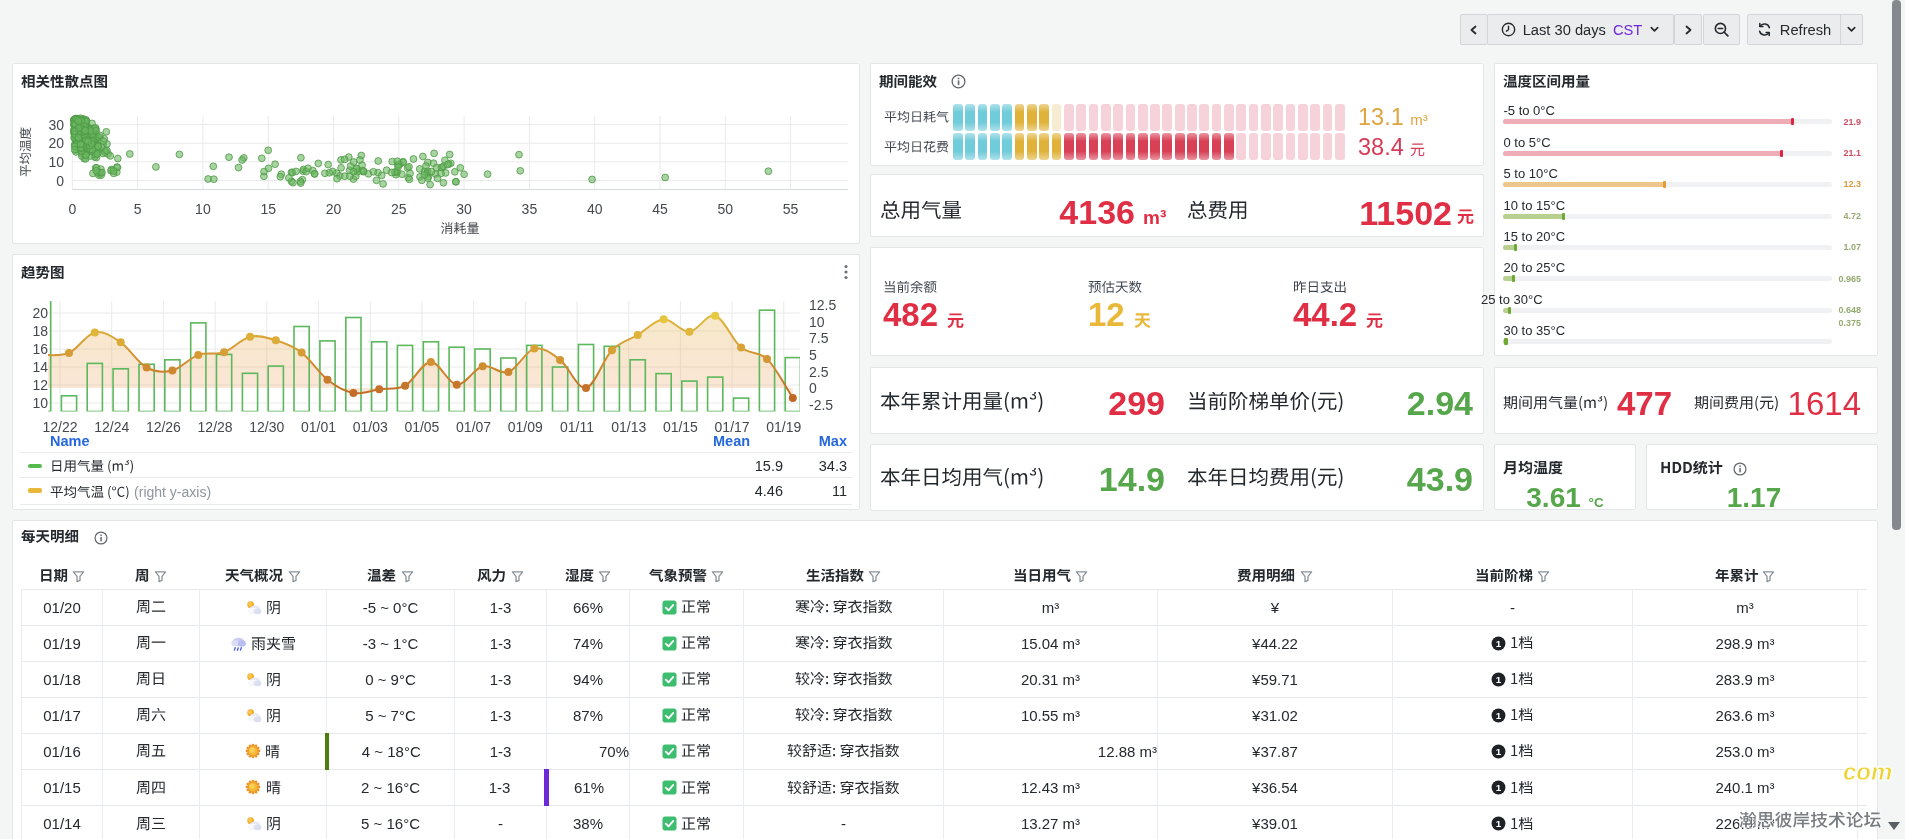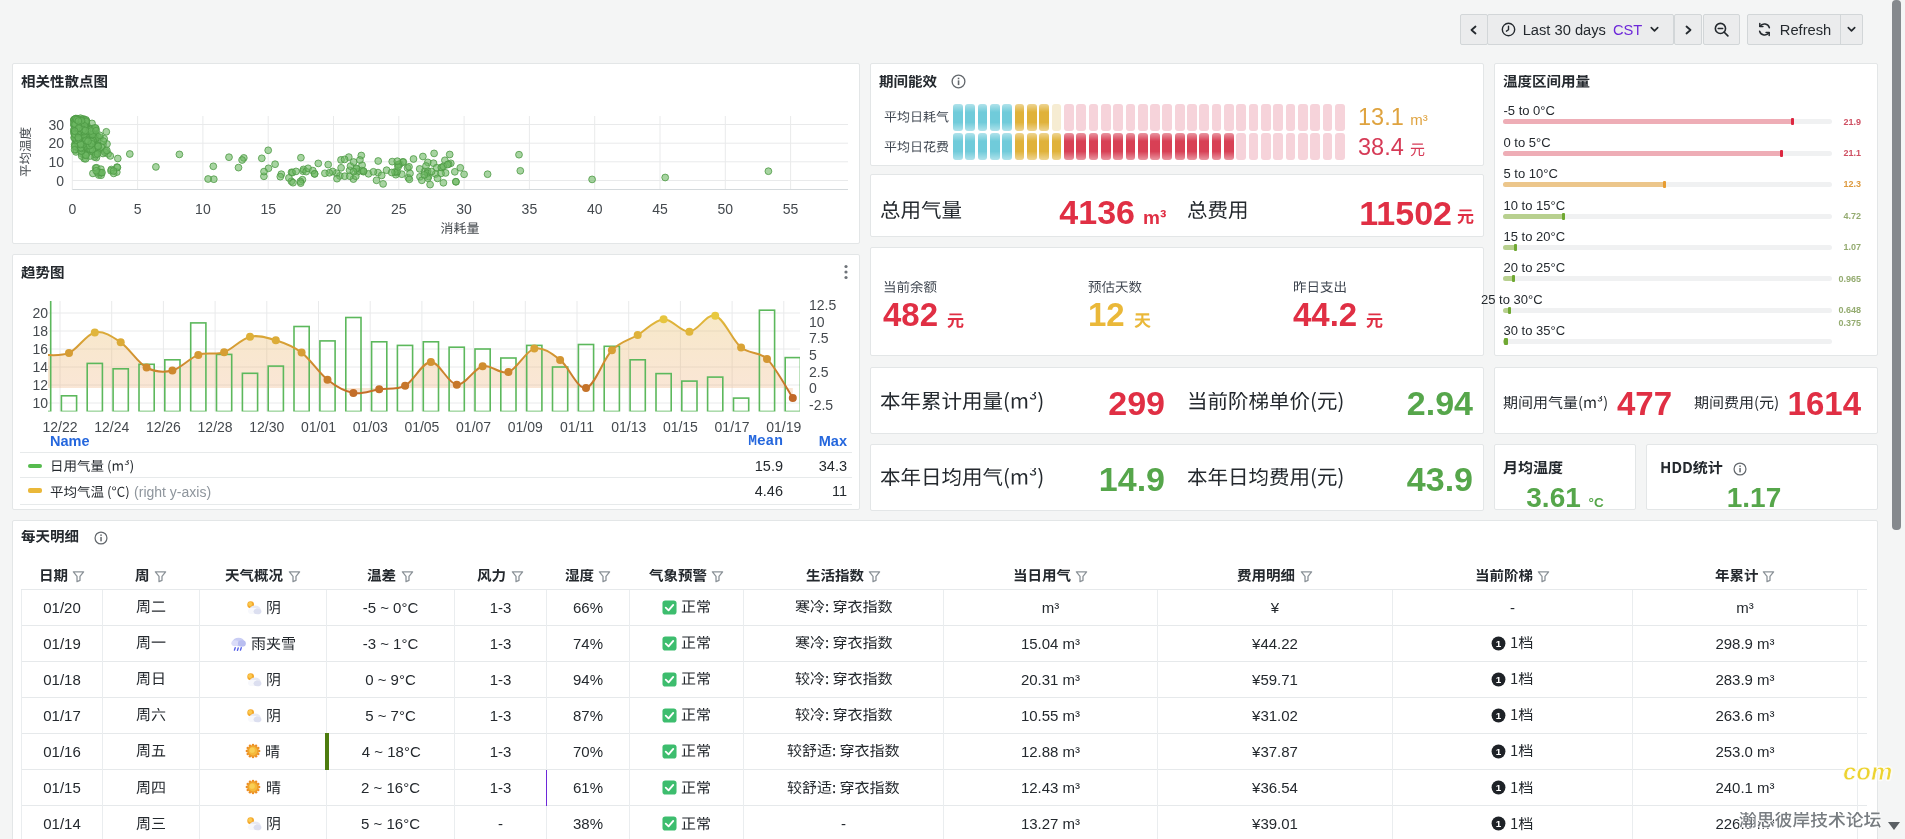--- a/index.html
+++ b/index.html
@@ -706,21 +706,21 @@
         <circle cx="625.7" cy="81.0" r="4" fill="rgb(223,178,58)"></circle>
         <circle cx="651.6" cy="65.2" r="4" fill="rgb(230,197,63)"></circle>
         <circle cx="677.4" cy="77.7" r="4" fill="rgb(224,182,59)"></circle>
         <circle cx="703.2" cy="61.8" r="4" fill="rgb(232,201,64)"></circle>
         <circle cx="729.1" cy="93.6" r="4" fill="rgb(217,163,54)"></circle>
         <circle cx="755.0" cy="104.9" r="4" fill="rgb(211,150,50)"></circle>
         <circle cx="780.8" cy="143.9" r="4" fill="rgb(193,103,38)"></circle>
       </g>
     </svg>
     <div class="abs" style="left:50.0px;top:433.9px;font-size:14.5px;color:#2567dd;font-weight:bold;">Name</div>
-    <div class="abs" style="left:713.0px;top:433.9px;font-size:14.5px;color:#2567dd;font-weight:bold;width:70px;text-align:right;font-family:Liberation Mono, monospace;">Mean</div>
+    <div class="abs" style="left:713.0px;top:433.9px;font-size:14.5px;color:#2567dd;font-weight:bold;width:70px;text-align:left;">Mean</div>
     <div class="abs" style="left:787.0px;top:433.9px;font-size:14.5px;color:#2567dd;font-weight:bold;width:60px;text-align:right;">Max</div>
     <div class="abs" style="left:20px;top:452px;width:832px;border-top:1px solid #e7eaeb"></div>
     <div class="abs" style="left:20px;top:477.2px;width:832px;border-top:1px solid #e7eaeb"></div>
     <div class="abs" style="left:20px;top:503.5px;width:832px;border-top:1px solid #e7eaeb"></div>
     <div class="abs" style="left:28.4px;top:463.8px;width:13.6px;height:4.6px;border-radius:2px;background:#56bb4e"></div>
     <div class="z0" style="left:50.4px;top:460.1px"><svg width="84.2" height="13.5" viewBox="0 -10.80 84.2 13.5" style="vertical-align:-2.7px">
         <path d="M3.4 -4.8H10.2V-1H3.4ZM3.4 -5.8V-9.4H10.2V-5.8ZM2.4 -10.4V0.9H3.4V0.1H10.2V0.9H11.2V-10.4ZM15.6 -10.4V-5.5C15.6 -3.6 15.4 -1.2 13.9 0.5C14.2 0.6 14.6 0.9 14.7 1.1C15.8 0 16.2 -1.6 16.4 -3.1H19.8V1H20.8V-3.1H24.5V-0.3C24.5 -0.1 24.4 0 24.1 0C23.9 0.1 22.9 0.1 22 0C22.1 0.3 22.3 0.7 22.3 1C23.6 1 24.4 1 24.9 0.8C25.3 0.7 25.5 0.4 25.5 -0.3V-10.4ZM16.6 -9.4H19.8V-7.2H16.6ZM24.5 -9.4V-7.2H20.8V-9.4ZM16.6 -6.3H19.8V-4H16.5C16.6 -4.5 16.6 -5 16.6 -5.5ZM24.5 -6.3V-4H20.8V-6.3ZM30.4 -8V-7.1H38.5V-8ZM30.5 -11.4C29.8 -9.4 28.7 -7.5 27.4 -6.3C27.6 -6.2 28.1 -5.9 28.3 -5.7C29.1 -6.6 29.9 -7.7 30.5 -9H39.5V-9.8H31C31.2 -10.3 31.3 -10.7 31.5 -11.1ZM29.1 -6V-5.2H36.4C36.6 -1.7 37.1 1.1 38.9 1.1C39.7 1.1 39.9 0.4 40 -1.2C39.8 -1.3 39.5 -1.5 39.3 -1.8C39.3 -0.6 39.2 0.1 38.9 0.1C37.9 0.1 37.5 -3 37.4 -6ZM43.9 -9H50.6V-8.2H43.9ZM43.9 -10.3H50.6V-9.6H43.9ZM42.9 -10.9V-7.6H51.6V-10.9ZM41.2 -7V-6.3H53.3V-7ZM43.6 -3.7H46.7V-2.9H43.6ZM47.7 -3.7H51V-2.9H47.7ZM43.6 -5H46.7V-4.3H43.6ZM47.7 -5H51V-4.3H47.7ZM41.1 -0V0.7H53.4V-0H47.7V-0.8H52.3V-1.5H47.7V-2.3H52V-5.7H42.6V-2.3H46.7V-1.5H42.3V-0.8H46.7V-0ZM60.3 2.6 61 2.3C59.8 0.4 59.3 -1.9 59.3 -4.2C59.3 -6.5 59.8 -8.8 61 -10.7L60.3 -11C59 -9 58.3 -6.8 58.3 -4.2C58.3 -1.5 59 0.6 60.3 2.6ZM62.8 0H64.1V-5.3C64.7 -6.1 65.4 -6.4 65.9 -6.4C66.8 -6.4 67.3 -5.9 67.3 -4.5V0H68.5V-5.3C69.2 -6.1 69.8 -6.4 70.3 -6.4C71.3 -6.4 71.7 -5.9 71.7 -4.5V0H72.9V-4.6C72.9 -6.5 72.2 -7.5 70.7 -7.5C69.8 -7.5 69.1 -6.9 68.3 -6.1C68 -7 67.4 -7.5 66.3 -7.5C65.4 -7.5 64.6 -7 64 -6.3H64L63.8 -7.3H62.8ZM76.8 -5.8C77.9 -5.8 78.9 -6.5 78.9 -7.5C78.9 -8.3 78.3 -8.8 77.6 -9C78.2 -9.3 78.7 -9.7 78.7 -10.4C78.7 -11.4 77.8 -12 76.8 -12C76 -12 75.4 -11.6 74.9 -11.1L75.5 -10.5C75.8 -11 76.2 -11.3 76.6 -11.3C77.3 -11.3 77.7 -10.9 77.7 -10.3C77.7 -9.7 77.1 -9.3 76.1 -9.3V-8.6C77.3 -8.6 77.9 -8.3 77.9 -7.6C77.9 -6.9 77.4 -6.5 76.8 -6.5C76.1 -6.5 75.6 -6.9 75.3 -7.4L74.6 -6.9C75.1 -6.3 75.9 -5.8 76.8 -5.8ZM81 2.6C82.2 0.6 83 -1.5 83 -4.2C83 -6.8 82.2 -9 81 -11L80.2 -10.7C81.4 -8.8 81.9 -6.5 81.9 -4.2C81.9 -1.9 81.4 0.4 80.2 2.3Z" fill="#24292e"></path>
       </svg></div>
     <div class="abs" style="left:713.0px;top:459.1px;font-size:14.5px;color:#24292e;width:70px;text-align:right;">15.9</div>
     <div class="abs" style="left:787.0px;top:459.1px;font-size:14.5px;color:#24292e;width:60px;text-align:right;">34.3</div>
@@ -908,21 +908,21 @@
     <div class="abs" style="left:1504.4px;top:338.2px;width:3.2px;height:7px;border-radius:1px;background:#6fa832"></div>
     <div class="abs" style="left:1797.0px;top:319px;font-size:9px;color:#94ab70;font-weight:bold;width:64px;text-align:right;">0.375</div>
     <div class="panel" style="left:1494px;top:367px;width:384px;height:67px"></div>
     <div class="z0" style="left:1503.0px;top:395.7px"><svg width="105.2" height="15.0" viewBox="0 -12.00 105.2 15.0" style="vertical-align:-3.0px">
         <path d="M2.7 -2.1C2.2 -1.1 1.4 -0.1 0.6 0.5C0.9 0.7 1.3 1 1.5 1.2C2.3 0.4 3.2 -0.7 3.7 -1.8ZM4.8 -1.7C5.4 -1 6.1 0 6.4 0.6L7.3 0.1C7 -0.5 6.3 -1.5 5.7 -2.1ZM12.8 -10.8V-8.4H9.8V-10.8ZM8.7 -11.8V-6.4C8.7 -4.2 8.6 -1.4 7.3 0.6C7.6 0.7 8 1.1 8.2 1.3C9.1 -0.2 9.5 -2.1 9.7 -3.9H12.8V-0.3C12.8 -0 12.7 0 12.5 0.1C12.3 0.1 11.5 0.1 10.7 0C10.9 0.3 11.1 0.8 11.1 1.1C12.2 1.1 12.9 1.1 13.3 0.9C13.8 0.8 13.9 0.4 13.9 -0.2V-11.8ZM12.8 -7.4V-4.9H9.7C9.8 -5.4 9.8 -5.9 9.8 -6.4V-7.4ZM5.8 -12.4V-10.6H3.1V-12.4H2.1V-10.6H0.8V-9.6H2.1V-3.5H0.6V-2.5H8V-3.5H6.9V-9.6H8V-10.6H6.9V-12.4ZM3.1 -9.6H5.8V-8.3H3.1ZM3.1 -7.4H5.8V-5.9H3.1ZM3.1 -5H5.8V-3.5H3.1ZM16.4 -9.2V1.2H17.5V-9.2ZM16.6 -11.9C17.3 -11.2 18.1 -10.3 18.4 -9.7L19.3 -10.3C19 -10.9 18.2 -11.8 17.5 -12.4ZM20.7 -4.4H24.3V-2.4H20.7ZM20.7 -7.4H24.3V-5.4H20.7ZM19.7 -8.3V-1.5H25.4V-8.3ZM20.3 -11.8V-10.7H27.5V-0.2C27.5 0 27.5 0.1 27.3 0.1C27.1 0.1 26.5 0.1 25.8 0.1C26 0.4 26.1 0.9 26.2 1.1C27.1 1.1 27.8 1.1 28.2 0.9C28.6 0.8 28.7 0.5 28.7 -0.2V-11.8ZM32.3 -11.5V-6.1C32.3 -4 32.1 -1.3 30.5 0.5C30.7 0.7 31.2 1.1 31.4 1.3C32.5 0 33 -1.7 33.2 -3.4H37V1.1H38.1V-3.4H42.2V-0.3C42.2 -0.1 42.1 0 41.8 0C41.5 0.1 40.5 0.1 39.4 0C39.6 0.3 39.8 0.8 39.8 1.1C41.2 1.1 42.1 1.1 42.6 0.9C43.1 0.8 43.3 0.4 43.3 -0.3V-11.5ZM33.4 -10.5H37V-8.1H33.4ZM42.2 -10.5V-8.1H38.1V-10.5ZM33.4 -7H37V-4.5H33.3C33.4 -5 33.4 -5.6 33.4 -6.1ZM42.2 -7V-4.5H38.1V-7ZM48.8 -8.8V-7.9H57.8V-8.8ZM48.9 -12.6C48.1 -10.5 46.9 -8.4 45.4 -7C45.7 -6.9 46.2 -6.6 46.4 -6.4C47.3 -7.3 48.2 -8.5 48.9 -9.9H58.9V-10.9H49.4C49.6 -11.4 49.8 -11.9 50 -12.4ZM47.3 -6.7V-5.7H55.5C55.6 -1.8 56.2 1.2 58.2 1.2C59.1 1.2 59.3 0.5 59.4 -1.3C59.2 -1.5 58.9 -1.7 58.6 -2C58.6 -0.7 58.5 0.1 58.3 0.1C57.1 0.1 56.7 -3.3 56.6 -6.7ZM63.8 -10H71.2V-9.2H63.8ZM63.8 -11.4H71.2V-10.6H63.8ZM62.7 -12.1V-8.5H72.3V-12.1ZM60.8 -7.8V-7H74.2V-7.8ZM63.5 -4.1H66.9V-3.2H63.5ZM68 -4.1H71.7V-3.2H68ZM63.5 -5.6H66.9V-4.8H63.5ZM68 -5.6H71.7V-4.8H68ZM60.7 -0V0.8H74.3V-0H68V-0.9H73.1V-1.7H68V-2.5H72.8V-6.3H62.4V-2.5H66.9V-1.7H62V-0.9H66.9V-0ZM78.6 2.9 79.4 2.6C78.1 0.4 77.5 -2.1 77.5 -4.7C77.5 -7.2 78.1 -9.7 79.4 -11.9L78.6 -12.3C77.2 -10 76.4 -7.6 76.4 -4.7C76.4 -1.7 77.2 0.7 78.6 2.9ZM81.4 0H82.8V-5.9C83.6 -6.8 84.3 -7.2 84.9 -7.2C85.9 -7.2 86.4 -6.5 86.4 -5V0H87.8V-5.9C88.5 -6.8 89.2 -7.2 89.8 -7.2C90.8 -7.2 91.3 -6.5 91.3 -5V0H92.7V-5.2C92.7 -7.2 91.9 -8.4 90.2 -8.4C89.2 -8.4 88.4 -7.7 87.5 -6.8C87.2 -7.8 86.5 -8.4 85.3 -8.4C84.3 -8.4 83.5 -7.7 82.7 -7H82.7L82.6 -8.1H81.4ZM97 -6.4C98.2 -6.4 99.3 -7.2 99.3 -8.4C99.3 -9.2 98.6 -9.8 97.9 -10C98.6 -10.3 99 -10.8 99 -11.6C99 -12.7 98.1 -13.4 96.9 -13.4C96 -13.4 95.4 -12.9 94.8 -12.3L95.5 -11.7C95.8 -12.2 96.3 -12.5 96.8 -12.5C97.5 -12.5 98 -12.1 98 -11.5C98 -10.8 97.3 -10.3 96.2 -10.3V-9.6C97.5 -9.6 98.2 -9.2 98.2 -8.4C98.2 -7.7 97.6 -7.3 96.9 -7.3C96.2 -7.3 95.7 -7.6 95.3 -8.2L94.6 -7.7C95.1 -7 95.9 -6.4 97 -6.4ZM101.6 2.9C103 0.7 103.8 -1.7 103.8 -4.7C103.8 -7.6 103 -10 101.6 -12.3L100.8 -11.9C102 -9.7 102.7 -7.2 102.7 -4.7C102.7 -2.1 102 0.4 100.8 2.6Z" fill="#24292e"></path>
       </svg></div>
     <div class="abs" style="left:1592.0px;top:386.9px;font-size:33px;color:#e02f44;font-weight:bold;width:80px;text-align:right;">477</div>
     <div class="z0" style="left:1693.7px;top:395.7px"><svg width="85.1" height="15.0" viewBox="0 -12.00 85.1 15.0" style="vertical-align:-3.0px">
         <path d="M2.7 -2.1C2.2 -1.1 1.4 -0.1 0.6 0.5C0.9 0.7 1.3 1 1.5 1.2C2.3 0.4 3.2 -0.7 3.7 -1.8ZM4.8 -1.7C5.4 -1 6.1 0 6.4 0.6L7.3 0.1C7 -0.5 6.3 -1.5 5.7 -2.1ZM12.8 -10.8V-8.4H9.8V-10.8ZM8.7 -11.8V-6.4C8.7 -4.2 8.6 -1.4 7.3 0.6C7.6 0.7 8 1.1 8.2 1.3C9.1 -0.2 9.5 -2.1 9.7 -3.9H12.8V-0.3C12.8 -0 12.7 0 12.5 0.1C12.3 0.1 11.5 0.1 10.7 0C10.9 0.3 11.1 0.8 11.1 1.1C12.2 1.1 12.9 1.1 13.3 0.9C13.8 0.8 13.9 0.4 13.9 -0.2V-11.8ZM12.8 -7.4V-4.9H9.7C9.8 -5.4 9.8 -5.9 9.8 -6.4V-7.4ZM5.8 -12.4V-10.6H3.1V-12.4H2.1V-10.6H0.8V-9.6H2.1V-3.5H0.6V-2.5H8V-3.5H6.9V-9.6H8V-10.6H6.9V-12.4ZM3.1 -9.6H5.8V-8.3H3.1ZM3.1 -7.4H5.8V-5.9H3.1ZM3.1 -5H5.8V-3.5H3.1ZM16.4 -9.2V1.2H17.5V-9.2ZM16.6 -11.9C17.3 -11.2 18.1 -10.3 18.4 -9.7L19.3 -10.3C19 -10.9 18.2 -11.8 17.5 -12.4ZM20.7 -4.4H24.3V-2.4H20.7ZM20.7 -7.4H24.3V-5.4H20.7ZM19.7 -8.3V-1.5H25.4V-8.3ZM20.3 -11.8V-10.7H27.5V-0.2C27.5 0 27.5 0.1 27.3 0.1C27.1 0.1 26.5 0.1 25.8 0.1C26 0.4 26.1 0.9 26.2 1.1C27.1 1.1 27.8 1.1 28.2 0.9C28.6 0.8 28.7 0.5 28.7 -0.2V-11.8ZM37.1 -3.5C36.6 -1.3 35.4 -0.2 30.6 0.3C30.8 0.5 31.1 0.9 31.1 1.2C36.1 0.6 37.7 -0.7 38.2 -3.5ZM37.8 -0.9C39.7 -0.3 42.3 0.6 43.5 1.2L44.2 0.3C42.8 -0.3 40.3 -1.2 38.4 -1.6ZM35.3 -8.9C35.3 -8.5 35.2 -8.2 35 -7.8H32.9L33.1 -8.9ZM36.3 -8.9H38.8V-7.8H36.2C36.3 -8.2 36.3 -8.5 36.3 -8.9ZM32.2 -9.7C32.1 -8.8 31.9 -7.8 31.8 -7H34.5C33.8 -6.3 32.7 -5.8 30.9 -5.3C31.1 -5.1 31.3 -4.7 31.4 -4.5C31.9 -4.6 32.4 -4.7 32.8 -4.8V-0.9H33.9V-4.1H41.2V-1H42.3V-5.1H33.3C34.6 -5.6 35.4 -6.3 35.8 -7H38.8V-5.4H39.8V-7H42.9C42.8 -6.6 42.7 -6.4 42.7 -6.3C42.6 -6.2 42.5 -6.2 42.3 -6.2C42.1 -6.2 41.7 -6.2 41.3 -6.3C41.4 -6 41.5 -5.7 41.5 -5.5C42 -5.4 42.5 -5.4 42.8 -5.5C43.1 -5.5 43.3 -5.5 43.5 -5.7C43.8 -6 43.9 -6.5 44 -7.4C44 -7.6 44 -7.8 44 -7.8H39.8V-8.9H43.1V-11.6H39.8V-12.6H38.8V-11.6H36.4V-12.6H35.3V-11.6H31.6V-10.8H35.3V-9.8L32.6 -9.7ZM36.4 -10.8H38.8V-9.8H36.4ZM39.8 -10.8H42.1V-9.8H39.8ZM47.3 -11.5V-6.1C47.3 -4 47.1 -1.3 45.5 0.5C45.7 0.7 46.2 1.1 46.4 1.3C47.5 0 48 -1.7 48.2 -3.4H52V1.1H53.1V-3.4H57.2V-0.3C57.2 -0.1 57.1 0 56.8 0C56.5 0.1 55.5 0.1 54.4 0C54.6 0.3 54.8 0.8 54.8 1.1C56.2 1.1 57.1 1.1 57.6 0.9C58.1 0.8 58.3 0.4 58.3 -0.3V-11.5ZM48.4 -10.5H52V-8.1H48.4ZM57.2 -10.5V-8.1H53.1V-10.5ZM48.4 -7H52V-4.5H48.3C48.4 -5 48.4 -5.6 48.4 -6.1ZM57.2 -7V-4.5H53.1V-7ZM63.6 2.9 64.4 2.6C63.1 0.4 62.5 -2.1 62.5 -4.7C62.5 -7.2 63.1 -9.7 64.4 -11.9L63.6 -12.3C62.2 -10 61.4 -7.6 61.4 -4.7C61.4 -1.7 62.2 0.7 63.6 2.9ZM67.3 -11.4V-10.3H77.9V-11.4ZM66 -7.2V-6.1H69.8C69.6 -3.3 69 -0.9 65.8 0.3C66 0.5 66.4 0.9 66.5 1.2C70 -0.2 70.7 -2.9 71 -6.1H73.8V-0.8C73.8 0.6 74.2 0.9 75.5 0.9C75.8 0.9 77.4 0.9 77.7 0.9C79 0.9 79.3 0.2 79.4 -2.4C79.1 -2.4 78.6 -2.6 78.4 -2.9C78.3 -0.5 78.2 -0.1 77.6 -0.1C77.2 -0.1 75.9 -0.1 75.7 -0.1C75.1 -0.1 75 -0.2 75 -0.8V-6.1H79.2V-7.2ZM81.6 2.9C82.9 0.7 83.8 -1.7 83.8 -4.7C83.8 -7.6 82.9 -10 81.6 -12.3L80.7 -11.9C82 -9.7 82.6 -7.2 82.6 -4.7C82.6 -2.1 82 0.4 80.7 2.6Z" fill="#24292e"></path>
       </svg></div>
-    <div class="abs" style="left:1761.0px;top:386.9px;font-size:33px;color:#e02f44;font-weight:bold;width:100px;text-align:right;">1614</div>
+    <div class="abs" style="left:1761.0px;top:386.9px;font-size:33px;color:#e02f44;font-weight:normal;width:100px;text-align:right;">1614</div>
     <div class="panel" style="left:1494px;top:444px;width:142px;height:66px"></div>
     <div class="z0" style="left:1503.0px;top:461.2px"><svg width="60.0" height="15.0" viewBox="0 -12.00 60.0 15.0" style="vertical-align:-3.0px">
         <path d="M2.8 -12V-7.1C2.8 -4.8 2.6 -1.9 0.3 0C0.7 0.3 1.4 1 1.7 1.3C3.1 0.2 3.9 -1.5 4.3 -3.1H10.7V-1C10.7 -0.7 10.6 -0.5 10.2 -0.5C9.9 -0.5 8.6 -0.5 7.6 -0.6C7.9 -0.1 8.2 0.8 8.3 1.3C9.9 1.3 10.9 1.3 11.7 1C12.3 0.7 12.6 0.1 12.6 -0.9V-12ZM4.7 -10.3H10.7V-8.4H4.7ZM4.7 -6.7H10.7V-4.9H4.6C4.6 -5.5 4.6 -6.2 4.7 -6.7ZM22.2 -6.6C23.1 -5.8 24.1 -4.8 24.6 -4.2L25.7 -5.4C25.2 -6 24.1 -6.9 23.3 -7.6ZM21 -2.1 21.7 -0.5C23.2 -1.3 25.3 -2.5 27.1 -3.6L26.7 -5C24.7 -3.9 22.4 -2.7 21 -2.1ZM15.4 -2.3 16 -0.4C17.5 -1.2 19.4 -2.3 21.1 -3.3L20.7 -4.8L18.9 -3.9V-7.6H20.5V-7.7C20.8 -7.3 21.2 -6.8 21.4 -6.5C22 -7.1 22.7 -7.9 23.2 -8.8H27.4C27.3 -3.3 27.1 -1 26.7 -0.5C26.5 -0.3 26.3 -0.3 26.1 -0.3C25.7 -0.3 24.8 -0.3 23.8 -0.4C24.1 0.1 24.3 0.9 24.4 1.3C25.2 1.3 26.2 1.4 26.8 1.3C27.4 1.2 27.8 1 28.2 0.4C28.8 -0.4 28.9 -2.8 29.1 -9.6C29.1 -9.9 29.1 -10.5 29.1 -10.5H24.2C24.5 -11.1 24.8 -11.6 25 -12.2L23.3 -12.8C22.7 -11 21.6 -9.3 20.5 -8.2V-9.3H18.9V-12.5H17.1V-9.3H15.6V-7.6H17.1V-3.1C16.5 -2.8 15.9 -2.5 15.4 -2.3ZM37.4 -8.4H41.4V-7.6H37.4ZM37.4 -10.7H41.4V-9.8H37.4ZM35.7 -12.1V-6.1H43.2V-12.1ZM31.4 -11.3C32.3 -10.8 33.5 -10.1 34.1 -9.6L35.1 -11.1C34.5 -11.5 33.2 -12.2 32.3 -12.6ZM30.4 -7.2C31.4 -6.8 32.6 -6.1 33.2 -5.6L34.2 -7C33.6 -7.5 32.3 -8.1 31.3 -8.5ZM30.7 -0 32.2 1C33 -0.4 33.9 -2.1 34.6 -3.7L33.2 -4.8C32.5 -3.1 31.4 -1.2 30.7 -0ZM34.1 -0.6V0.9H44.6V-0.6H43.7V-5.2H35.2V-0.6ZM36.8 -0.6V-3.7H37.6V-0.6ZM39 -0.6V-3.7H39.8V-0.6ZM41.2 -0.6V-3.7H42V-0.6ZM50.8 -9.4V-8.4H48.8V-7H50.8V-4.7H57V-7H59.2V-8.4H57V-9.4H55.2V-8.4H52.5V-9.4ZM55.2 -7V-6H52.5V-7ZM55.7 -2.7C55.2 -2.2 54.5 -1.8 53.7 -1.4C52.9 -1.8 52.3 -2.2 51.8 -2.7ZM48.9 -4.1V-2.7H50.5L49.9 -2.4C50.4 -1.8 51 -1.2 51.7 -0.8C50.6 -0.5 49.4 -0.3 48.1 -0.3C48.4 0.1 48.7 0.8 48.9 1.2C50.6 1.1 52.2 0.7 53.6 0.2C55 0.8 56.7 1.2 58.5 1.3C58.8 0.9 59.2 0.1 59.6 -0.2C58.2 -0.3 56.9 -0.5 55.8 -0.8C56.9 -1.5 57.8 -2.4 58.4 -3.6L57.3 -4.1L57 -4.1ZM51.9 -12.4C52.1 -12.2 52.2 -11.8 52.3 -11.4H46.7V-7.4C46.7 -5.1 46.6 -1.8 45.4 0.5C45.8 0.7 46.6 1.1 47 1.3C48.3 -1.1 48.5 -4.9 48.5 -7.4V-9.8H59.3V-11.4H54.3C54.2 -11.9 54 -12.4 53.8 -12.9Z" fill="#24292e"></path>
       </svg></div>
     <div class="abs" style="left:1494.0px;top:484.3px;font-size:28px;color:#56a64b;font-weight:bold;width:142px;text-align:center;">3.61 <span style="font-size:13.5px">°C</span></div>
     <div class="panel" style="left:1646px;top:444px;width:232px;height:66px"></div>
     <div class="z0" style="left:1660.0px;top:461.2px"><svg width="62.8" height="15.0" viewBox="0 -12.00 62.8 15.0" style="vertical-align:-3.0px">
         <path d="M1.4 0H3.6V-4.8H7.8V0H10V-11.1H7.8V-6.7H3.6V-11.1H1.4ZM12.7 0H15.9C19.2 0 21.3 -1.9 21.3 -5.6C21.3 -9.3 19.2 -11.1 15.8 -11.1H12.7ZM14.9 -1.8V-9.3H15.6C17.7 -9.3 19 -8.3 19 -5.6C19 -2.9 17.7 -1.8 15.6 -1.8ZM23.4 0H26.6C29.9 0 32 -1.9 32 -5.6C32 -9.3 29.9 -11.1 26.5 -11.1H23.4ZM25.6 -1.8V-9.3H26.3C28.4 -9.3 29.7 -8.3 29.7 -5.6C29.7 -2.9 28.4 -1.8 26.3 -1.8ZM43 -5.2V-0.9C43 0.6 43.3 1.1 44.7 1.1C44.9 1.1 45.4 1.1 45.7 1.1C46.8 1.1 47.2 0.4 47.4 -1.9C46.9 -2.1 46.2 -2.4 45.9 -2.7C45.8 -0.8 45.8 -0.4 45.5 -0.4C45.4 -0.4 45.1 -0.4 45 -0.4C44.8 -0.4 44.8 -0.5 44.8 -0.9V-5.2ZM40.2 -5.2C40.1 -2.6 39.9 -1 37.6 -0.1C38 0.3 38.5 1 38.7 1.4C41.4 0.2 41.8 -2 41.9 -5.2ZM33.3 -1 33.7 0.8C35.2 0.2 37 -0.5 38.7 -1.2L38.4 -2.8C36.5 -2.1 34.6 -1.4 33.3 -1ZM41.5 -12.4C41.7 -11.9 41.9 -11.3 42.1 -10.8H38.7V-9.2H41.1C40.5 -8.4 39.7 -7.4 39.5 -7.2C39.1 -6.9 38.7 -6.7 38.4 -6.6C38.5 -6.3 38.8 -5.4 38.9 -4.9C39.4 -5.1 40.1 -5.2 45.3 -5.8C45.5 -5.4 45.6 -5 45.8 -4.7L47.3 -5.5C46.9 -6.5 45.9 -7.9 45.1 -8.9L43.7 -8.2C44 -7.9 44.2 -7.5 44.4 -7.2L41.5 -6.9C42 -7.6 42.7 -8.4 43.2 -9.2H47.1V-10.8H43L43.9 -11.1C43.8 -11.5 43.5 -12.3 43.2 -12.8ZM33.7 -6.2C33.9 -6.3 34.3 -6.4 35.4 -6.6C35 -5.9 34.6 -5.4 34.4 -5.2C33.9 -4.6 33.6 -4.3 33.2 -4.2C33.4 -3.8 33.7 -2.9 33.8 -2.5C34.2 -2.8 34.8 -3 38.4 -3.8C38.3 -4.2 38.3 -4.9 38.4 -5.4L36.3 -5C37.2 -6.1 38.2 -7.5 38.9 -8.8L37.3 -9.8C37 -9.2 36.8 -8.7 36.5 -8.2L35.4 -8.1C36.2 -9.3 37 -10.7 37.6 -12L35.7 -12.9C35.2 -11.2 34.3 -9.3 34 -8.9C33.6 -8.4 33.4 -8.1 33 -8C33.3 -7.5 33.6 -6.6 33.7 -6.2ZM49.5 -11.4C50.4 -10.7 51.5 -9.7 52 -9.1L53.2 -10.4C52.6 -11 51.5 -12 50.7 -12.6ZM48.3 -8.1V-6.3H50.5V-1.8C50.5 -1.1 50.1 -0.6 49.7 -0.4C50 -0 50.5 0.8 50.6 1.3C50.9 0.9 51.4 0.5 54.5 -1.7C54.3 -2.1 54 -2.9 53.9 -3.4L52.4 -2.3V-8.1ZM56.9 -12.7V-8H53.3V-6.1H56.9V1.3H58.8V-6.1H62.3V-8H58.8V-12.7Z" fill="#24292e"></path>
       </svg></div>
     <div class="abs" style="left:1733px;top:460.5px"><svg width="14" height="14" viewBox="0 0 16 16" style="vertical-align:-2px">
@@ -1185,31 +1185,31 @@
               <circle cx="11.05" cy="2.72" r="1.25" fill="#ec8d26"></circle>
               <circle cx="13.28" cy="4.95" r="1.25" fill="#ec8d26"></circle>
               <circle cx="8" cy="8" r="5.9" fill="#ee9b28"></circle>
               <circle cx="8" cy="8" r="4.4" fill="#f5b93a"></circle>
               <circle cx="7.2" cy="7.2" r="2.6" fill="#f9cf55"></circle>
             </svg>&nbsp;<svg width="15.0" height="15.0" viewBox="0 -12.00 15.0 15.0" style="vertical-align:-3.0px">
               <path d="M3.9 -6.2V-2.8H2.1V-6.2ZM3.9 -7.2H2.1V-10.5H3.9ZM1.1 -11.6V-0.5H2.1V-1.8H4.9V-11.6ZM9.5 -12.6V-11.4H6V-10.5H9.5V-9.6H6.4V-8.8H9.5V-7.8H5.6V-6.9H14.4V-7.8H10.6V-8.8H13.8V-9.6H10.6V-10.5H14.1V-11.4H10.6V-12.6ZM12.4 -5.1V-4H7.7V-5.1ZM6.7 -6V1.2H7.7V-1.3H12.4V0C12.4 0.2 12.3 0.3 12.2 0.3C12 0.3 11.3 0.3 10.7 0.2C10.8 0.5 10.9 0.9 11 1.2C11.9 1.2 12.5 1.2 12.9 1C13.3 0.9 13.4 0.6 13.4 0V-6ZM7.7 -3.2H12.4V-2.1H7.7Z" fill="#24292e"></path>
             </svg></td>
           <td style="text-align:center;vertical-align:middle;border-top:1px solid #e6e9eb;border-left:4px solid #4d7c0f">4 ~ 18°C</td>
           <td style="text-align:center;vertical-align:middle;border-top:1px solid #e6e9eb;border-left:1px solid #eaedef">1-3</td>
-          <td style="text-align:center;vertical-align:middle;border-top:1px solid #e6e9eb;border-left:1px solid #eaedef">70%</td>
+          <td style="text-align:right;vertical-align:middle;border-top:1px solid #e6e9eb;border-left:1px solid #eaedef">70%</td>
           <td style="text-align:center;vertical-align:middle;border-top:1px solid #e6e9eb;border-left:1px solid #eaedef"><svg width="15" height="15" viewBox="0 0 16 16" style="vertical-align:-2.5px">
               <rect x="0.5" y="0.5" width="15" height="15" rx="3" fill="#3dbd6e"></rect>
               <path d="M4 8.2 L7 11 L12 5.2" fill="none" stroke="#fff" stroke-width="2" stroke-linecap="round" stroke-linejoin="round"></path>
             </svg>&nbsp;<svg width="30.0" height="15.0" viewBox="0 -12.00 30.0 15.0" style="vertical-align:-3.0px">
               <path d="M2.8 -7.6V-0.6H0.8V0.5H14.2V-0.6H8.5V-5.3H13.2V-6.4H8.5V-10.4H13.8V-11.5H1.3V-10.4H7.3V-0.6H4V-7.6ZM19.7 -7.4H25.4V-5.9H19.7ZM17.3 -3.8V0.5H18.4V-2.8H22.1V1.2H23.3V-2.8H26.8V-0.7C26.8 -0.5 26.7 -0.4 26.5 -0.4C26.2 -0.4 25.4 -0.4 24.5 -0.4C24.7 -0.1 24.9 0.3 24.9 0.6C26.1 0.6 26.8 0.6 27.3 0.4C27.8 0.3 27.9 -0.1 27.9 -0.6V-3.8H23.3V-5H26.5V-8.2H18.6V-5H22.1V-3.8ZM17.5 -12C18 -11.5 18.5 -10.8 18.7 -10.3H16.3V-7H17.4V-9.3H27.7V-7H28.8V-10.3H23.2V-12.6H22V-10.3H18.9L19.8 -10.7C19.5 -11.2 19 -11.9 18.5 -12.5ZM26.4 -12.5C26.1 -11.9 25.6 -11.1 25.2 -10.7L26.1 -10.3C26.5 -10.7 27.1 -11.4 27.6 -12.1Z" fill="#24292e"></path>
             </svg></td>
           <td style="text-align:center;vertical-align:middle;border-top:1px solid #e6e9eb;border-left:1px solid #eaedef"><svg width="112.5" height="15.0" viewBox="0 -12.00 112.5 15.0" style="vertical-align:-3.0px">
               <path d="M11.4 -8.6C12.2 -7.5 13.2 -6.1 13.6 -5.2L14.5 -5.8C14 -6.7 13.1 -8 12.3 -9ZM8.6 -9C8.1 -7.9 7.3 -6.8 6.5 -6C6.8 -5.8 7.1 -5.3 7.3 -5.1C8.1 -6 9 -7.4 9.6 -8.7ZM1.2 -5C1.3 -5.1 1.8 -5.2 2.3 -5.2H3.7V-3L0.6 -2.5L0.8 -1.4L3.7 -1.9V1.1H4.7V-2.1L6.3 -2.4L6.2 -3.4L4.7 -3.1V-5.2H6V-6.2H4.7V-8.5H3.7V-6.2H2.2C2.6 -7.2 3.1 -8.5 3.4 -9.8H6V-10.8H3.7C3.8 -11.3 3.9 -11.9 4 -12.4L2.9 -12.6C2.9 -12 2.7 -11.4 2.6 -10.8H0.7V-9.8H2.4C2 -8.5 1.7 -7.6 1.6 -7.2C1.3 -6.5 1.1 -6 0.9 -6C1 -5.7 1.2 -5.2 1.2 -5ZM9.2 -12.3C9.6 -11.7 10 -10.9 10.2 -10.5H6.7V-9.4H14.1V-10.5H10.4L11.2 -10.9C11 -11.4 10.6 -12.1 10.2 -12.7ZM11.7 -6.3C11.5 -5.1 11 -4.1 10.4 -3.1C9.8 -4.1 9.3 -5.1 8.9 -6.2L7.9 -6C8.4 -4.6 9 -3.3 9.8 -2.2C8.8 -1.2 7.7 -0.3 6.2 0.4C6.5 0.6 6.8 1 7 1.2C8.3 0.5 9.5 -0.3 10.4 -1.4C11.3 -0.3 12.4 0.6 13.7 1.1C13.8 0.8 14.2 0.4 14.4 0.2C13.1 -0.3 12 -1.2 11.1 -2.3C11.8 -3.4 12.4 -4.6 12.8 -6ZM23.2 -9.5C24.3 -8.9 25.5 -7.9 26.2 -7.2H22.4V-6.1H25.2V-0C25.2 0.1 25.1 0.2 24.9 0.2C24.7 0.2 24.1 0.2 23.4 0.2C23.5 0.5 23.7 0.9 23.7 1.2C24.7 1.2 25.3 1.2 25.7 1C26.1 0.9 26.2 0.6 26.2 -0V-6.1H28C27.8 -5.4 27.4 -4.7 27.2 -4.2L28.1 -3.9C28.5 -4.7 29 -5.9 29.4 -7L28.6 -7.2L28.4 -7.2H26.8L27.3 -7.6C27 -7.9 26.7 -8.2 26.2 -8.6C27.2 -9.4 28.2 -10.5 28.9 -11.5L28.2 -12L27.9 -11.9H22.9V-10.9H27.1C26.7 -10.3 26.1 -9.6 25.5 -9.2C25 -9.5 24.5 -9.9 24 -10.2ZM16.1 -6.4V-5.5H18.7V-3.9H16.5V1H17.6V0.2H20.8V0.7H21.9V-3.9H19.7V-5.5H22.2V-6.4H19.7V-7.9H21.2V-8.8H17.1V-7.9H18.7V-6.4ZM17.6 -0.7V-2.9H20.8V-0.7ZM18.9 -12.7C18.2 -11.3 16.8 -10 15.5 -9.2C15.7 -9 16 -8.4 16.1 -8.2C17.1 -8.9 18.2 -9.9 19.1 -11.1C20.1 -10.3 21.3 -9.2 21.9 -8.5L22.5 -9.4C21.9 -10.1 20.7 -11.1 19.6 -11.8L19.9 -12.3ZM30.9 -11.4C31.7 -10.7 32.7 -9.7 33.1 -9L34 -9.7C33.6 -10.3 32.6 -11.4 31.8 -12.1ZM36.9 -5.1H42.1V-2.6H36.9ZM33.7 -7.2H30.6V-6.2H32.6V-1.5C32 -1.3 31.3 -0.7 30.6 0L31.3 1C32.1 0 32.8 -0.8 33.3 -0.8C33.7 -0.8 34.2 -0.3 34.8 0C35.9 0.6 37.1 0.8 38.9 0.8C40.4 0.8 43 0.7 44.1 0.6C44.1 0.3 44.3 -0.2 44.4 -0.5C43 -0.3 40.7 -0.2 39 -0.2C37.3 -0.2 36 -0.3 35.1 -0.9C34.4 -1.2 34.1 -1.5 33.7 -1.6ZM35.8 -6V-1.7H43.2V-6H40.1V-7.9H44.3V-8.9H40.1V-10.9C41.3 -11.1 42.5 -11.3 43.4 -11.5L42.8 -12.5C41 -11.9 37.8 -11.6 35.2 -11.4C35.4 -11.1 35.5 -10.7 35.5 -10.5C36.6 -10.5 37.8 -10.6 39 -10.8V-8.9H34.6V-7.9H39V-6ZM47.1 -5.8C47.6 -5.8 48.1 -6.3 48.1 -6.9C48.1 -7.5 47.6 -7.9 47.1 -7.9C46.5 -7.9 46.1 -7.5 46.1 -6.9C46.1 -6.3 46.5 -5.8 47.1 -5.8ZM47.1 0.2C47.6 0.2 48.1 -0.2 48.1 -0.8C48.1 -1.5 47.6 -1.9 47.1 -1.9C46.5 -1.9 46.1 -1.5 46.1 -0.8C46.1 -0.2 46.5 0.2 47.1 0.2ZM61.1 -8.8C62.5 -8.3 64.2 -7.5 65.2 -6.9H55.1C56.4 -7.4 57.9 -8.2 59.1 -9L58.2 -9.6C57 -8.8 55.4 -8.1 54.1 -7.6L54.7 -6.9H54.6V-5.9H61.9V-3.9H56.2C56.3 -4.4 56.5 -5 56.6 -5.5L55.5 -5.6C55.3 -4.7 55 -3.6 54.8 -2.9H60.4C58.6 -1.7 55.8 -0.8 53.3 -0.4C53.5 -0.1 53.8 0.3 54 0.6C56.8 -0 60 -1.3 61.9 -2.9H61.9V-0.1C61.9 0.1 61.9 0.1 61.6 0.1C61.4 0.1 60.6 0.1 59.7 0.1C59.8 0.4 60 0.9 60.1 1.2C61.2 1.2 62 1.2 62.4 1C62.9 0.8 63 0.5 63 -0.1V-2.9H66.4V-3.9H63V-5.9H66V-6.9H65.3L65.8 -7.7C64.8 -8.3 63 -9.1 61.6 -9.6ZM58.8 -12.3C59.1 -11.9 59.4 -11.5 59.6 -11.1H53.7V-8.7H54.8V-10.1H65.2V-8.7H66.4V-11.1H61C60.7 -11.5 60.3 -12.2 59.9 -12.7ZM74 -12.3C74.4 -11.7 74.8 -10.8 74.9 -10.2H68.4V-9.1H74C72.6 -7.3 70.4 -5.5 68 -4.5C68.2 -4.3 68.5 -3.8 68.7 -3.5C69.6 -4 70.5 -4.5 71.4 -5.2V-1.1C71.4 -0.3 70.9 0.1 70.6 0.3C70.8 0.5 71.1 0.9 71.2 1.2C71.6 0.9 72.2 0.7 76.9 -0.8C76.8 -1.1 76.7 -1.5 76.7 -1.9L72.6 -0.6V-6C73.5 -6.8 74.4 -7.7 75.1 -8.6C75.9 -4.5 77.3 -1.6 81.2 0.8C81.4 0.5 81.7 0.1 82 -0.2C80.1 -1.3 78.8 -2.5 77.9 -3.9C79 -4.8 80.3 -6 81.3 -7.1L80.3 -7.8C79.6 -6.9 78.4 -5.7 77.4 -4.9C76.8 -6.1 76.3 -7.5 76.1 -9.1H81.6V-10.2H75.2L76.1 -10.5C76 -11.1 75.5 -12 75.1 -12.7ZM95.1 -11.7C93.9 -11.2 92 -10.7 90.3 -10.3V-12.5H89.1V-8.3C89.1 -7 89.6 -6.6 91.3 -6.6C91.7 -6.6 94.5 -6.6 94.8 -6.6C96.3 -6.6 96.7 -7.1 96.9 -9.2C96.6 -9.2 96.1 -9.4 95.8 -9.6C95.7 -7.9 95.6 -7.7 94.8 -7.7C94.2 -7.7 91.9 -7.7 91.4 -7.7C90.4 -7.7 90.3 -7.8 90.3 -8.3V-9.4C92.2 -9.8 94.4 -10.3 95.9 -10.9ZM90.2 -2H95.1V-0.4H90.2ZM90.2 -2.9V-4.4H95.1V-2.9ZM89.1 -5.4V1.2H90.2V0.5H95.1V1.1H96.2V-5.4ZM85.3 -12.6V-9.6H83.2V-8.5H85.3V-5.3L83 -4.6L83.3 -3.6L85.3 -4.1V-0.1C85.3 0.1 85.2 0.1 85 0.2C84.8 0.2 84.2 0.2 83.5 0.1C83.6 0.4 83.8 0.9 83.8 1.2C84.9 1.2 85.5 1.2 85.9 1C86.2 0.8 86.4 0.5 86.4 -0.1V-4.5L88.4 -5.1L88.2 -6.1L86.4 -5.6V-8.5H88.2V-9.6H86.4V-12.6ZM104.2 -12.3C103.9 -11.7 103.4 -10.8 103 -10.3L103.8 -10C104.2 -10.5 104.7 -11.2 105.1 -11.9ZM98.8 -11.9C99.2 -11.3 99.6 -10.4 99.8 -9.9L100.6 -10.3C100.5 -10.8 100.1 -11.6 99.7 -12.2ZM103.7 -3.9C103.3 -3.1 102.9 -2.5 102.3 -1.9C101.7 -2.2 101.1 -2.5 100.6 -2.7C100.8 -3.1 101 -3.5 101.2 -3.9ZM99.2 -2.3C99.9 -2 100.7 -1.6 101.5 -1.2C100.5 -0.6 99.4 -0.1 98.1 0.2C98.3 0.4 98.6 0.8 98.7 1.1C100.1 0.7 101.3 0.1 102.4 -0.8C102.9 -0.4 103.4 -0.2 103.7 0.1L104.4 -0.6C104.1 -0.9 103.7 -1.2 103.2 -1.4C104 -2.3 104.6 -3.3 105 -4.6L104.3 -4.9L104.2 -4.8H101.7L102 -5.6L101 -5.8C100.9 -5.5 100.8 -5.2 100.6 -4.8H98.6V-3.9H100.2C99.8 -3.3 99.5 -2.7 99.2 -2.3ZM101.4 -12.6V-9.8H98.3V-8.9H101C100.3 -7.9 99.2 -7 98.1 -6.5C98.3 -6.3 98.6 -5.9 98.7 -5.7C99.6 -6.2 100.6 -7 101.4 -7.9V-6.1H102.4V-8.1C103.2 -7.6 104.1 -6.9 104.4 -6.5L105.1 -7.3C104.7 -7.6 103.4 -8.4 102.7 -8.9H105.5V-9.8H102.4V-12.6ZM107 -12.5C106.6 -9.8 105.9 -7.3 104.7 -5.7C105 -5.6 105.4 -5.2 105.6 -5.1C106 -5.6 106.3 -6.3 106.6 -7C107 -5.5 107.4 -4.2 107.9 -3C107.1 -1.6 105.9 -0.5 104.3 0.3C104.5 0.6 104.8 1 104.9 1.2C106.5 0.4 107.6 -0.6 108.5 -1.9C109.2 -0.7 110.2 0.4 111.3 1.1C111.5 0.8 111.9 0.4 112.1 0.2C110.8 -0.5 109.9 -1.6 109.1 -3C109.9 -4.5 110.4 -6.4 110.7 -8.6H111.8V-9.7H107.5C107.7 -10.5 107.9 -11.4 108 -12.3ZM109.7 -8.6C109.4 -6.9 109.1 -5.4 108.5 -4.1C108 -5.5 107.5 -7 107.2 -8.6Z" fill="#24292e"></path>
             </svg></td>
-          <td style="text-align:center;vertical-align:middle;border-top:1px solid #e6e9eb;border-left:1px solid #eaedef">12.88 m³</td>
+          <td style="text-align:right;vertical-align:middle;border-top:1px solid #e6e9eb;border-left:1px solid #eaedef">12.88 m³</td>
           <td style="text-align:center;vertical-align:middle;border-top:1px solid #e6e9eb;border-left:1px solid #eaedef">¥37.87</td>
           <td style="text-align:center;vertical-align:middle;border-top:1px solid #e6e9eb;border-left:1px solid #eaedef"><svg width="15" height="15" viewBox="0 0 16 16" style="vertical-align:-2.5px">
               <circle cx="8" cy="8" r="7.4" fill="#1e2227"></circle>
               <text x="8" y="11.7" text-anchor="middle" font-family="Liberation Sans" font-size="10.5" font-weight="bold" fill="#fff">1</text>
             </svg>&nbsp;<svg width="23.3" height="15.0" viewBox="0 -12.00 23.3 15.0" style="vertical-align:-3.0px">
               <path d="M1.3 0H7.3V-1.1H5.1V-11H4.1C3.5 -10.7 2.8 -10.4 1.8 -10.2V-9.3H3.8V-1.1H1.3ZM21.1 -11.6C20.8 -10.5 20.1 -9 19.6 -8L20.5 -7.7C21 -8.6 21.7 -10.1 22.2 -11.3ZM14.3 -11.3C14.8 -10.2 15.4 -8.7 15.6 -7.8L16.6 -8.2C16.3 -9.1 15.7 -10.5 15.2 -11.6ZM11.2 -12.6V-9.4H9V-8.3H11C10.6 -6.3 9.6 -3.9 8.7 -2.6C8.9 -2.4 9.2 -1.9 9.3 -1.6C10 -2.6 10.7 -4.3 11.2 -6V1.2H12.3V-6.4C12.8 -5.6 13.3 -4.7 13.5 -4.2L14.2 -5.1C13.9 -5.5 12.7 -7.2 12.3 -7.7V-8.3H14.2V-9.4H12.3V-12.6ZM13.9 -0.9V0.1H21V1.1H22.1V-7.1H18.7V-12.6H17.6V-7.1H14.2V-6H21V-4H14.4V-3H21V-0.9Z" fill="#24292e"></path>
             </svg></td>
           <td style="text-align:center;vertical-align:middle;border-top:1px solid #e6e9eb;border-left:1px solid #eaedef">253.0 m³</td>
           <td style="border-top:1px solid #e6e9eb;border-left:1px solid #eaedef"></td>
         </tr>
@@ -1232,21 +1232,21 @@
               <circle cx="11.05" cy="2.72" r="1.25" fill="#ec8d26"></circle>
               <circle cx="13.28" cy="4.95" r="1.25" fill="#ec8d26"></circle>
               <circle cx="8" cy="8" r="5.9" fill="#ee9b28"></circle>
               <circle cx="8" cy="8" r="4.4" fill="#f5b93a"></circle>
               <circle cx="7.2" cy="7.2" r="2.6" fill="#f9cf55"></circle>
             </svg>&nbsp;<svg width="15.0" height="15.0" viewBox="0 -12.00 15.0 15.0" style="vertical-align:-3.0px">
               <path d="M3.9 -6.2V-2.8H2.1V-6.2ZM3.9 -7.2H2.1V-10.5H3.9ZM1.1 -11.6V-0.5H2.1V-1.8H4.9V-11.6ZM9.5 -12.6V-11.4H6V-10.5H9.5V-9.6H6.4V-8.8H9.5V-7.8H5.6V-6.9H14.4V-7.8H10.6V-8.8H13.8V-9.6H10.6V-10.5H14.1V-11.4H10.6V-12.6ZM12.4 -5.1V-4H7.7V-5.1ZM6.7 -6V1.2H7.7V-1.3H12.4V0C12.4 0.2 12.3 0.3 12.2 0.3C12 0.3 11.3 0.3 10.7 0.2C10.8 0.5 10.9 0.9 11 1.2C11.9 1.2 12.5 1.2 12.9 1C13.3 0.9 13.4 0.6 13.4 0V-6ZM7.7 -3.2H12.4V-2.1H7.7Z" fill="#24292e"></path>
             </svg></td>
           <td style="text-align:center;vertical-align:middle;border-top:1px solid #e6e9eb;border-left:1px solid #eaedef">2 ~ 16°C</td>
           <td style="text-align:center;vertical-align:middle;border-top:1px solid #e6e9eb;border-left:1px solid #eaedef">1-3</td>
-          <td style="text-align:center;vertical-align:middle;border-top:1px solid #e6e9eb;border-left:1px solid #6d28d9">61%</td>
+          <td style="text-align:center;vertical-align:middle;border-top:1px solid #e6e9eb;border-left:5px solid #6d28d9">61%</td>
           <td style="text-align:center;vertical-align:middle;border-top:1px solid #e6e9eb;border-left:1px solid #eaedef"><svg width="15" height="15" viewBox="0 0 16 16" style="vertical-align:-2.5px">
               <rect x="0.5" y="0.5" width="15" height="15" rx="3" fill="#3dbd6e"></rect>
               <path d="M4 8.2 L7 11 L12 5.2" fill="none" stroke="#fff" stroke-width="2" stroke-linecap="round" stroke-linejoin="round"></path>
             </svg>&nbsp;<svg width="30.0" height="15.0" viewBox="0 -12.00 30.0 15.0" style="vertical-align:-3.0px">
               <path d="M2.8 -7.6V-0.6H0.8V0.5H14.2V-0.6H8.5V-5.3H13.2V-6.4H8.5V-10.4H13.8V-11.5H1.3V-10.4H7.3V-0.6H4V-7.6ZM19.7 -7.4H25.4V-5.9H19.7ZM17.3 -3.8V0.5H18.4V-2.8H22.1V1.2H23.3V-2.8H26.8V-0.7C26.8 -0.5 26.7 -0.4 26.5 -0.4C26.2 -0.4 25.4 -0.4 24.5 -0.4C24.7 -0.1 24.9 0.3 24.9 0.6C26.1 0.6 26.8 0.6 27.3 0.4C27.8 0.3 27.9 -0.1 27.9 -0.6V-3.8H23.3V-5H26.5V-8.2H18.6V-5H22.1V-3.8ZM17.5 -12C18 -11.5 18.5 -10.8 18.7 -10.3H16.3V-7H17.4V-9.3H27.7V-7H28.8V-10.3H23.2V-12.6H22V-10.3H18.9L19.8 -10.7C19.5 -11.2 19 -11.9 18.5 -12.5ZM26.4 -12.5C26.1 -11.9 25.6 -11.1 25.2 -10.7L26.1 -10.3C26.5 -10.7 27.1 -11.4 27.6 -12.1Z" fill="#24292e"></path>
             </svg></td>
           <td style="text-align:center;vertical-align:middle;border-top:1px solid #e6e9eb;border-left:1px solid #eaedef"><svg width="112.5" height="15.0" viewBox="0 -12.00 112.5 15.0" style="vertical-align:-3.0px">
               <path d="M11.4 -8.6C12.2 -7.5 13.2 -6.1 13.6 -5.2L14.5 -5.8C14 -6.7 13.1 -8 12.3 -9ZM8.6 -9C8.1 -7.9 7.3 -6.8 6.5 -6C6.8 -5.8 7.1 -5.3 7.3 -5.1C8.1 -6 9 -7.4 9.6 -8.7ZM1.2 -5C1.3 -5.1 1.8 -5.2 2.3 -5.2H3.7V-3L0.6 -2.5L0.8 -1.4L3.7 -1.9V1.1H4.7V-2.1L6.3 -2.4L6.2 -3.4L4.7 -3.1V-5.2H6V-6.2H4.7V-8.5H3.7V-6.2H2.2C2.6 -7.2 3.1 -8.5 3.4 -9.8H6V-10.8H3.7C3.8 -11.3 3.9 -11.9 4 -12.4L2.9 -12.6C2.9 -12 2.7 -11.4 2.6 -10.8H0.7V-9.8H2.4C2 -8.5 1.7 -7.6 1.6 -7.2C1.3 -6.5 1.1 -6 0.9 -6C1 -5.7 1.2 -5.2 1.2 -5ZM9.2 -12.3C9.6 -11.7 10 -10.9 10.2 -10.5H6.7V-9.4H14.1V-10.5H10.4L11.2 -10.9C11 -11.4 10.6 -12.1 10.2 -12.7ZM11.7 -6.3C11.5 -5.1 11 -4.1 10.4 -3.1C9.8 -4.1 9.3 -5.1 8.9 -6.2L7.9 -6C8.4 -4.6 9 -3.3 9.8 -2.2C8.8 -1.2 7.7 -0.3 6.2 0.4C6.5 0.6 6.8 1 7 1.2C8.3 0.5 9.5 -0.3 10.4 -1.4C11.3 -0.3 12.4 0.6 13.7 1.1C13.8 0.8 14.2 0.4 14.4 0.2C13.1 -0.3 12 -1.2 11.1 -2.3C11.8 -3.4 12.4 -4.6 12.8 -6ZM23.2 -9.5C24.3 -8.9 25.5 -7.9 26.2 -7.2H22.4V-6.1H25.2V-0C25.2 0.1 25.1 0.2 24.9 0.2C24.7 0.2 24.1 0.2 23.4 0.2C23.5 0.5 23.7 0.9 23.7 1.2C24.7 1.2 25.3 1.2 25.7 1C26.1 0.9 26.2 0.6 26.2 -0V-6.1H28C27.8 -5.4 27.4 -4.7 27.2 -4.2L28.1 -3.9C28.5 -4.7 29 -5.9 29.4 -7L28.6 -7.2L28.4 -7.2H26.8L27.3 -7.6C27 -7.9 26.7 -8.2 26.2 -8.6C27.2 -9.4 28.2 -10.5 28.9 -11.5L28.2 -12L27.9 -11.9H22.9V-10.9H27.1C26.7 -10.3 26.1 -9.6 25.5 -9.2C25 -9.5 24.5 -9.9 24 -10.2ZM16.1 -6.4V-5.5H18.7V-3.9H16.5V1H17.6V0.2H20.8V0.7H21.9V-3.9H19.7V-5.5H22.2V-6.4H19.7V-7.9H21.2V-8.8H17.1V-7.9H18.7V-6.4ZM17.6 -0.7V-2.9H20.8V-0.7ZM18.9 -12.7C18.2 -11.3 16.8 -10 15.5 -9.2C15.7 -9 16 -8.4 16.1 -8.2C17.1 -8.9 18.2 -9.9 19.1 -11.1C20.1 -10.3 21.3 -9.2 21.9 -8.5L22.5 -9.4C21.9 -10.1 20.7 -11.1 19.6 -11.8L19.9 -12.3ZM30.9 -11.4C31.7 -10.7 32.7 -9.7 33.1 -9L34 -9.7C33.6 -10.3 32.6 -11.4 31.8 -12.1ZM36.9 -5.1H42.1V-2.6H36.9ZM33.7 -7.2H30.6V-6.2H32.6V-1.5C32 -1.3 31.3 -0.7 30.6 0L31.3 1C32.1 0 32.8 -0.8 33.3 -0.8C33.7 -0.8 34.2 -0.3 34.8 0C35.9 0.6 37.1 0.8 38.9 0.8C40.4 0.8 43 0.7 44.1 0.6C44.1 0.3 44.3 -0.2 44.4 -0.5C43 -0.3 40.7 -0.2 39 -0.2C37.3 -0.2 36 -0.3 35.1 -0.9C34.4 -1.2 34.1 -1.5 33.7 -1.6ZM35.8 -6V-1.7H43.2V-6H40.1V-7.9H44.3V-8.9H40.1V-10.9C41.3 -11.1 42.5 -11.3 43.4 -11.5L42.8 -12.5C41 -11.9 37.8 -11.6 35.2 -11.4C35.4 -11.1 35.5 -10.7 35.5 -10.5C36.6 -10.5 37.8 -10.6 39 -10.8V-8.9H34.6V-7.9H39V-6ZM47.1 -5.8C47.6 -5.8 48.1 -6.3 48.1 -6.9C48.1 -7.5 47.6 -7.9 47.1 -7.9C46.5 -7.9 46.1 -7.5 46.1 -6.9C46.1 -6.3 46.5 -5.8 47.1 -5.8ZM47.1 0.2C47.6 0.2 48.1 -0.2 48.1 -0.8C48.1 -1.5 47.6 -1.9 47.1 -1.9C46.5 -1.9 46.1 -1.5 46.1 -0.8C46.1 -0.2 46.5 0.2 47.1 0.2ZM61.1 -8.8C62.5 -8.3 64.2 -7.5 65.2 -6.9H55.1C56.4 -7.4 57.9 -8.2 59.1 -9L58.2 -9.6C57 -8.8 55.4 -8.1 54.1 -7.6L54.7 -6.9H54.6V-5.9H61.9V-3.9H56.2C56.3 -4.4 56.5 -5 56.6 -5.5L55.5 -5.6C55.3 -4.7 55 -3.6 54.8 -2.9H60.4C58.6 -1.7 55.8 -0.8 53.3 -0.4C53.5 -0.1 53.8 0.3 54 0.6C56.8 -0 60 -1.3 61.9 -2.9H61.9V-0.1C61.9 0.1 61.9 0.1 61.6 0.1C61.4 0.1 60.6 0.1 59.7 0.1C59.8 0.4 60 0.9 60.1 1.2C61.2 1.2 62 1.2 62.4 1C62.9 0.8 63 0.5 63 -0.1V-2.9H66.4V-3.9H63V-5.9H66V-6.9H65.3L65.8 -7.7C64.8 -8.3 63 -9.1 61.6 -9.6ZM58.8 -12.3C59.1 -11.9 59.4 -11.5 59.6 -11.1H53.7V-8.7H54.8V-10.1H65.2V-8.7H66.4V-11.1H61C60.7 -11.5 60.3 -12.2 59.9 -12.7ZM74 -12.3C74.4 -11.7 74.8 -10.8 74.9 -10.2H68.4V-9.1H74C72.6 -7.3 70.4 -5.5 68 -4.5C68.2 -4.3 68.5 -3.8 68.7 -3.5C69.6 -4 70.5 -4.5 71.4 -5.2V-1.1C71.4 -0.3 70.9 0.1 70.6 0.3C70.8 0.5 71.1 0.9 71.2 1.2C71.6 0.9 72.2 0.7 76.9 -0.8C76.8 -1.1 76.7 -1.5 76.7 -1.9L72.6 -0.6V-6C73.5 -6.8 74.4 -7.7 75.1 -8.6C75.9 -4.5 77.3 -1.6 81.2 0.8C81.4 0.5 81.7 0.1 82 -0.2C80.1 -1.3 78.8 -2.5 77.9 -3.9C79 -4.8 80.3 -6 81.3 -7.1L80.3 -7.8C79.6 -6.9 78.4 -5.7 77.4 -4.9C76.8 -6.1 76.3 -7.5 76.1 -9.1H81.6V-10.2H75.2L76.1 -10.5C76 -11.1 75.5 -12 75.1 -12.7ZM95.1 -11.7C93.9 -11.2 92 -10.7 90.3 -10.3V-12.5H89.1V-8.3C89.1 -7 89.6 -6.6 91.3 -6.6C91.7 -6.6 94.5 -6.6 94.8 -6.6C96.3 -6.6 96.7 -7.1 96.9 -9.2C96.6 -9.2 96.1 -9.4 95.8 -9.6C95.7 -7.9 95.6 -7.7 94.8 -7.7C94.2 -7.7 91.9 -7.7 91.4 -7.7C90.4 -7.7 90.3 -7.8 90.3 -8.3V-9.4C92.2 -9.8 94.4 -10.3 95.9 -10.9ZM90.2 -2H95.1V-0.4H90.2ZM90.2 -2.9V-4.4H95.1V-2.9ZM89.1 -5.4V1.2H90.2V0.5H95.1V1.1H96.2V-5.4ZM85.3 -12.6V-9.6H83.2V-8.5H85.3V-5.3L83 -4.6L83.3 -3.6L85.3 -4.1V-0.1C85.3 0.1 85.2 0.1 85 0.2C84.8 0.2 84.2 0.2 83.5 0.1C83.6 0.4 83.8 0.9 83.8 1.2C84.9 1.2 85.5 1.2 85.9 1C86.2 0.8 86.4 0.5 86.4 -0.1V-4.5L88.4 -5.1L88.2 -6.1L86.4 -5.6V-8.5H88.2V-9.6H86.4V-12.6ZM104.2 -12.3C103.9 -11.7 103.4 -10.8 103 -10.3L103.8 -10C104.2 -10.5 104.7 -11.2 105.1 -11.9ZM98.8 -11.9C99.2 -11.3 99.6 -10.4 99.8 -9.9L100.6 -10.3C100.5 -10.8 100.1 -11.6 99.7 -12.2ZM103.7 -3.9C103.3 -3.1 102.9 -2.5 102.3 -1.9C101.7 -2.2 101.1 -2.5 100.6 -2.7C100.8 -3.1 101 -3.5 101.2 -3.9ZM99.2 -2.3C99.9 -2 100.7 -1.6 101.5 -1.2C100.5 -0.6 99.4 -0.1 98.1 0.2C98.3 0.4 98.6 0.8 98.7 1.1C100.1 0.7 101.3 0.1 102.4 -0.8C102.9 -0.4 103.4 -0.2 103.7 0.1L104.4 -0.6C104.1 -0.9 103.7 -1.2 103.2 -1.4C104 -2.3 104.6 -3.3 105 -4.6L104.3 -4.9L104.2 -4.8H101.7L102 -5.6L101 -5.8C100.9 -5.5 100.8 -5.2 100.6 -4.8H98.6V-3.9H100.2C99.8 -3.3 99.5 -2.7 99.2 -2.3ZM101.4 -12.6V-9.8H98.3V-8.9H101C100.3 -7.9 99.2 -7 98.1 -6.5C98.3 -6.3 98.6 -5.9 98.7 -5.7C99.6 -6.2 100.6 -7 101.4 -7.9V-6.1H102.4V-8.1C103.2 -7.6 104.1 -6.9 104.4 -6.5L105.1 -7.3C104.7 -7.6 103.4 -8.4 102.7 -8.9H105.5V-9.8H102.4V-12.6ZM107 -12.5C106.6 -9.8 105.9 -7.3 104.7 -5.7C105 -5.6 105.4 -5.2 105.6 -5.1C106 -5.6 106.3 -6.3 106.6 -7C107 -5.5 107.4 -4.2 107.9 -3C107.1 -1.6 105.9 -0.5 104.3 0.3C104.5 0.6 104.8 1 104.9 1.2C106.5 0.4 107.6 -0.6 108.5 -1.9C109.2 -0.7 110.2 0.4 111.3 1.1C111.5 0.8 111.9 0.4 112.1 0.2C110.8 -0.5 109.9 -1.6 109.1 -3C109.9 -4.5 110.4 -6.4 110.7 -8.6H111.8V-9.7H107.5C107.7 -10.5 107.9 -11.4 108 -12.3ZM109.7 -8.6C109.4 -6.9 109.1 -5.4 108.5 -4.1C108 -5.5 107.5 -7 107.2 -8.6Z" fill="#24292e"></path>
             </svg></td>
           <td style="text-align:center;vertical-align:middle;border-top:1px solid #e6e9eb;border-left:1px solid #eaedef">12.43 m³</td>

